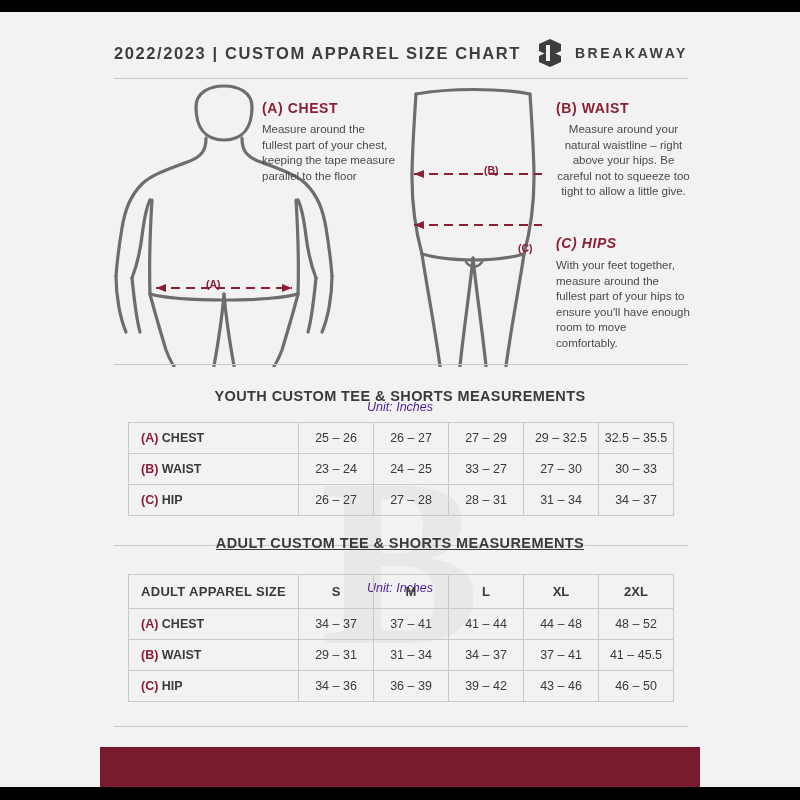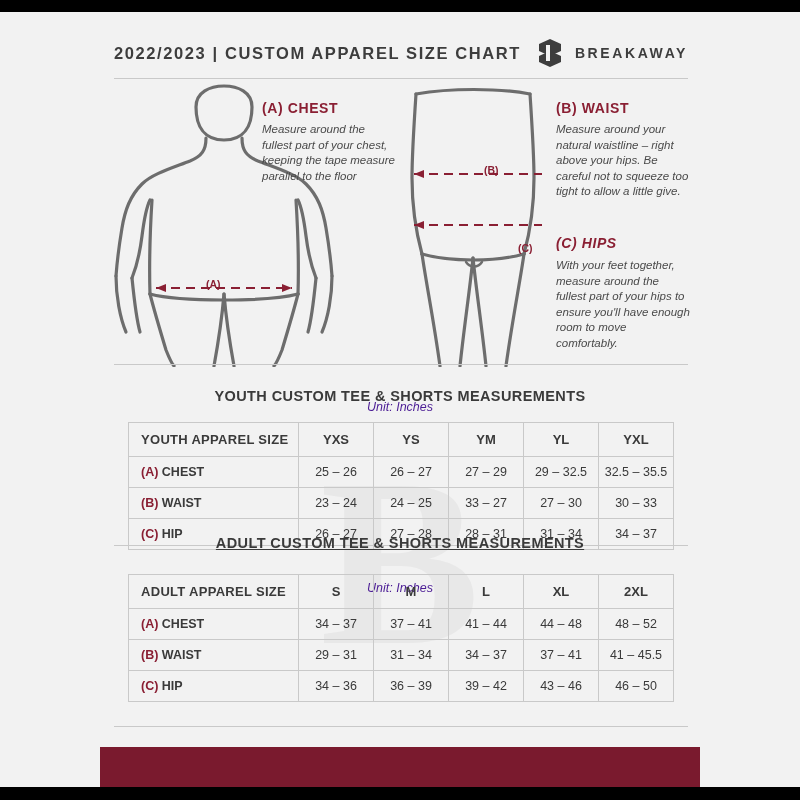--- a/index.html
+++ b/index.html
@@ -90,21 +90,20 @@
     position: absolute;
     font-size: 14px;
     font-weight: bold;
     letter-spacing: 0.6px;
     color: #8a1f33;
   }
   .anno-text {
     position: absolute;
     font-size: 11.5px;
     line-height: 15.5px;
-    font-style: italic;
     color: #4a4a4a;
     width: 135px;
   }
   .anno-label {
     position: absolute;
     font-size: 10.5px;
     font-weight: bold;
     color: #8a1f33;
   }
   .sect-rule {
@@ -258,21 +257,21 @@
     <div class="anno-label" style="left:206px; top:196px;">(A)</div>
     <div class="anno-label" style="left:484px; top:82px;">(B)</div>
     <div class="anno-label" style="left:518px; top:160px;">(C)</div>
 
     
     <div class="anno-title" style="left:262px; top:18px;">(A) CHEST</div>
     <div class="anno-text" style="left:262px; top:40px;">Measure around the fullest part of your chest, keeping the tape measure parallel to the floor</div>
 
     
     <div class="anno-title" style="left:556px; top:18px;">(B) WAIST</div>
-    <div class="anno-text" style="left:556px; top:40px;">Measure around your natural waistline – right above your hips. Be careful not to squeeze too tight to allow a little give.</div>
+    <div class="anno-text" style="left:556px; top:40px;text-align:center;">Measure around your natural waistline – right above your hips. Be careful not to squeeze too tight to allow a little give.</div>
 
     
     <div class="anno-title" style="left:556px; top:153px;font-style:italic;">(C) HIPS</div>
     <div class="anno-text" style="left:556px; top:176px;">With your feet together, measure around the fullest part of your hips to ensure you'll have enough room to move comfortably.</div>
   </div>
 
   <div class="sect-rule" style="left:114px; top:352px; width:574px;"></div>
 
   <div class="tbl-title" style="top:368px;margin-top:8px;">YOUTH CUSTOM TEE &amp; SHORTS MEASUREMENTS</div>
   <div class="tbl-unit" style="top:388px;">Unit: Inches</div>
@@ -280,28 +279,20 @@
   <table class="size" style="top:410px;">
     <colgroup>
       <col style="width:170px">
         <col style="width:75px">
         <col style="width:75px">
         <col style="width:75px">
         <col style="width:75px">
         <col style="width:75px">
     </colgroup>
     <tbody>
-        <tr class="head">
-      <td class="rowhead">YOUTH APPAREL SIZE</td>
-      <td>YXS</td>
-      <td>YS</td>
-      <td>YM</td>
-      <td>YL</td>
-      <td>YXL</td>
-    </tr>
     <tr>
       <td class="rowhead"><span class="tag">(A)</span> <span>CHEST</span></td>
       <td>25 – 26</td>
       <td>26 – 27</td>
       <td>27 – 29</td>
       <td>29 – 32.5</td>
       <td>32.5 – 35.5</td>
     </tr>
     <tr>
       <td class="rowhead"><span class="tag">(B)</span> <span>WAIST</span></td>

